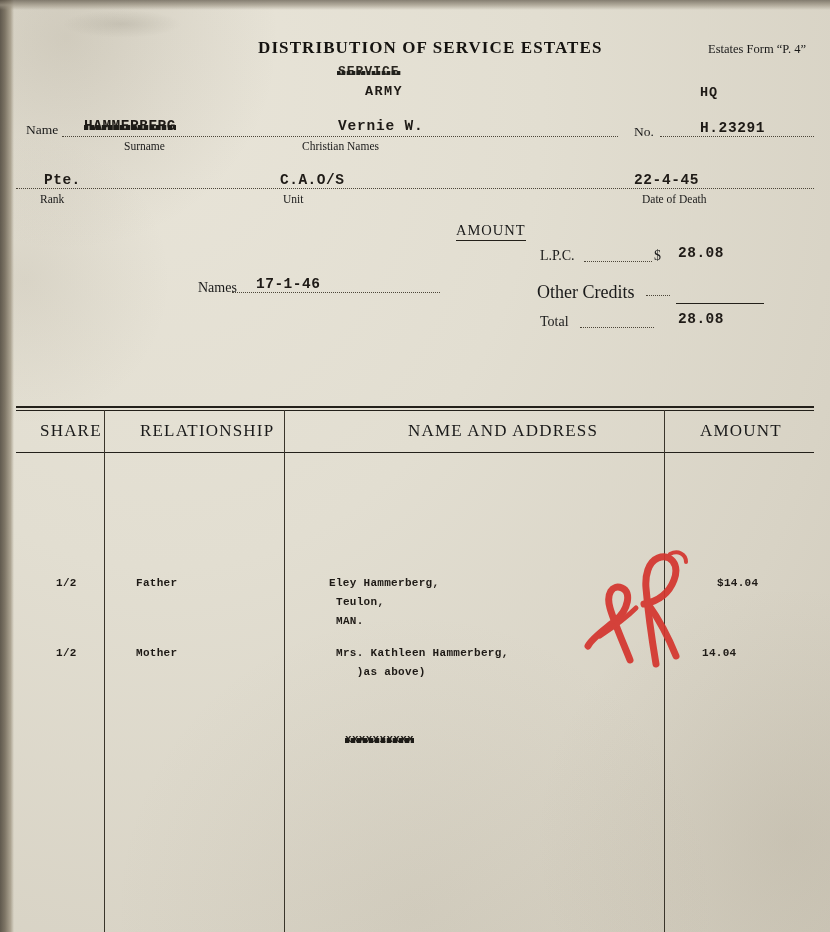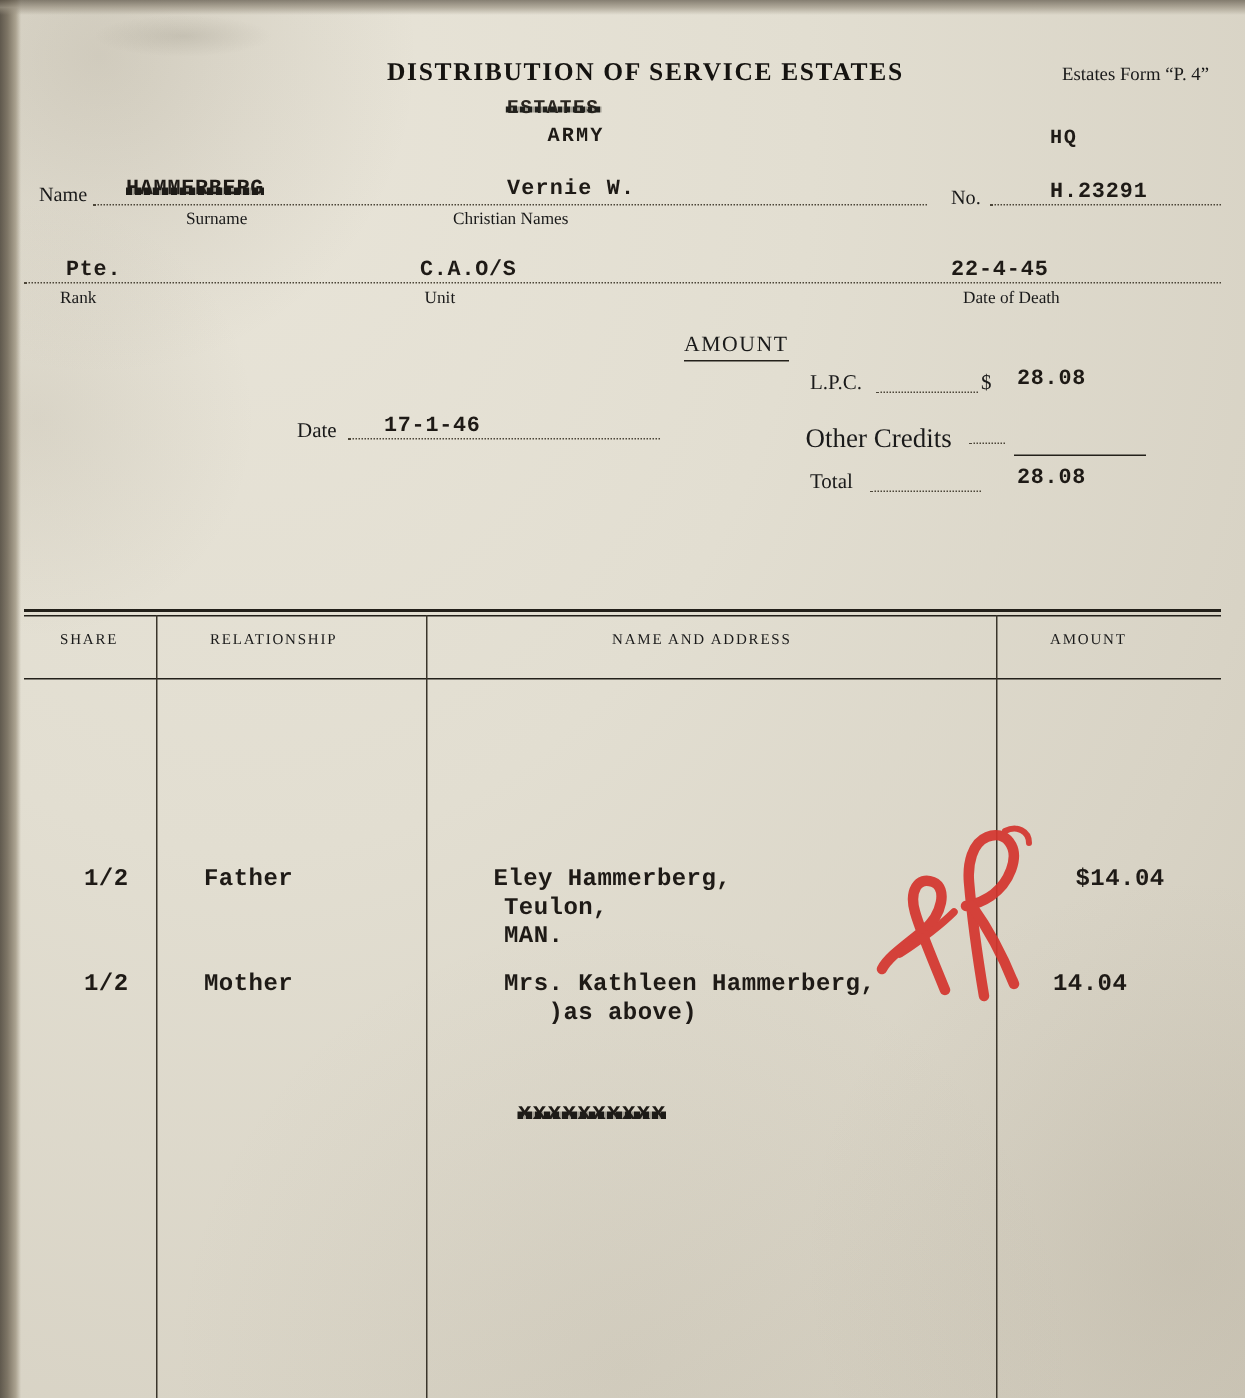--- a/index.html
+++ b/index.html
@@ -156,27 +156,27 @@
   
   .tbl-top1 { position:absolute; left:16px; top:406px; width:798px; border-bottom:2px solid #23201a;}
   .tbl-top2 { position:absolute; left:16px; top:410px; width:798px; border-bottom:1px solid #23201a;}
   .tbl-hdrline { position:absolute; left:16px; top:452px; width:798px; border-bottom:1.4px solid #23201a;}
 
   .col-v { position:absolute; top:410px; height:522px; border-left:1.4px solid #3a352b;}
   .v1 { left:104px; }
   .v2 { left:284px; }
   .v3 { left:664px; }
 
-  .th { position:absolute; font-size:10px; letter-spacing:1.2px; color:#1a1a1a;}
+  .th { position:absolute; font-size:17px; letter-spacing:1.2px; color:#1a1a1a;}
   .th-share { left:40px; top:421px;}
   .th-rel { left:140px; top:421px;}
   .th-name { left:408px; top:421px;}
   .th-amt { left:700px; top:421px;}
 
-  .cell { position:absolute; font-size:16px; letter-spacing:.3px;}
+  .cell { position:absolute; font-size:11px; letter-spacing:.3px;}
 
   .r1-share { left:56px; top:577px;}
   .r1-rel { left:136px; top:577px;}
   .r1-n1 { left:329px; top:577px;}
   .r1-n2 { left:336px; top:596px;}
   .r1-n3 { left:336px; top:615px;}
   .r1-amt { left:694px; top:577px;margin-left:23px;}
 
   .r2-share { left:56px; top:647px;}
   .r2-rel { left:136px; top:647px;}
@@ -210,21 +210,21 @@
 
 <div id="page">
   <div class="edge-left"></div>
   <div class="edge-top"></div>
   <div class="smudge-a"></div>
 
   <div class="doc-title printed">DISTRIBUTION  OF  SERVICE  ESTATES</div>
   <div class="form-no printed">Estates Form “P. 4”</div>
 
   <div class="struck typed">
-    <span class="strike">ESTATES</span>
+    <span class="strike">SERVICE</span>
   </div>
   <div class="army typed">ARMY</div>
   <div class="hq typed">HQ</div>
 
   <div class="r-name-lbl printed lbl">Name</div>
   <div class="dots" style="left:62px; top:136px; width:556px;"></div>
   <div class="r-surname typed">
     <span class="strike2">HAMMERBERG</span>
   </div>
   <div class="cap-surname printed">Surname</div>
@@ -237,21 +237,21 @@
   <div class="dots" style="left:16px; top:188px; width:798px;"></div>
   <div class="r-rank typed">Pte.</div>
   <div class="cap-rank printed">Rank</div>
   <div class="r-unit typed">C.A.O/S</div>
   <div class="cap-unit printed">Unit</div>
   <div class="r-dod typed">22-4-45</div>
   <div class="cap-dod printed">Date of Death</div>
 
   <div class="amount-hdr printed">AMOUNT</div>
 
-  <div class="date-lbl printed">Date</div>
+  <div class="date-lbl printed">Names</div>
   <div class="dots" style="left:232px; top:292px; width:208px;"></div>
   <div class="date-val typed">17-1-46</div>
 
   <div class="lpc-lbl printed">L.P.C.</div>
   <div class="dots" style="left:584px; top:261px; width:68px;"></div>
   <div class="lpc-dollar printed">$</div>
   <div class="lpc-val typed">28.08</div>
 
   <div class="oc-lbl printed">Other Credits</div>
   <div class="dots" style="left:646px; top:295px; width:24px;"></div>

